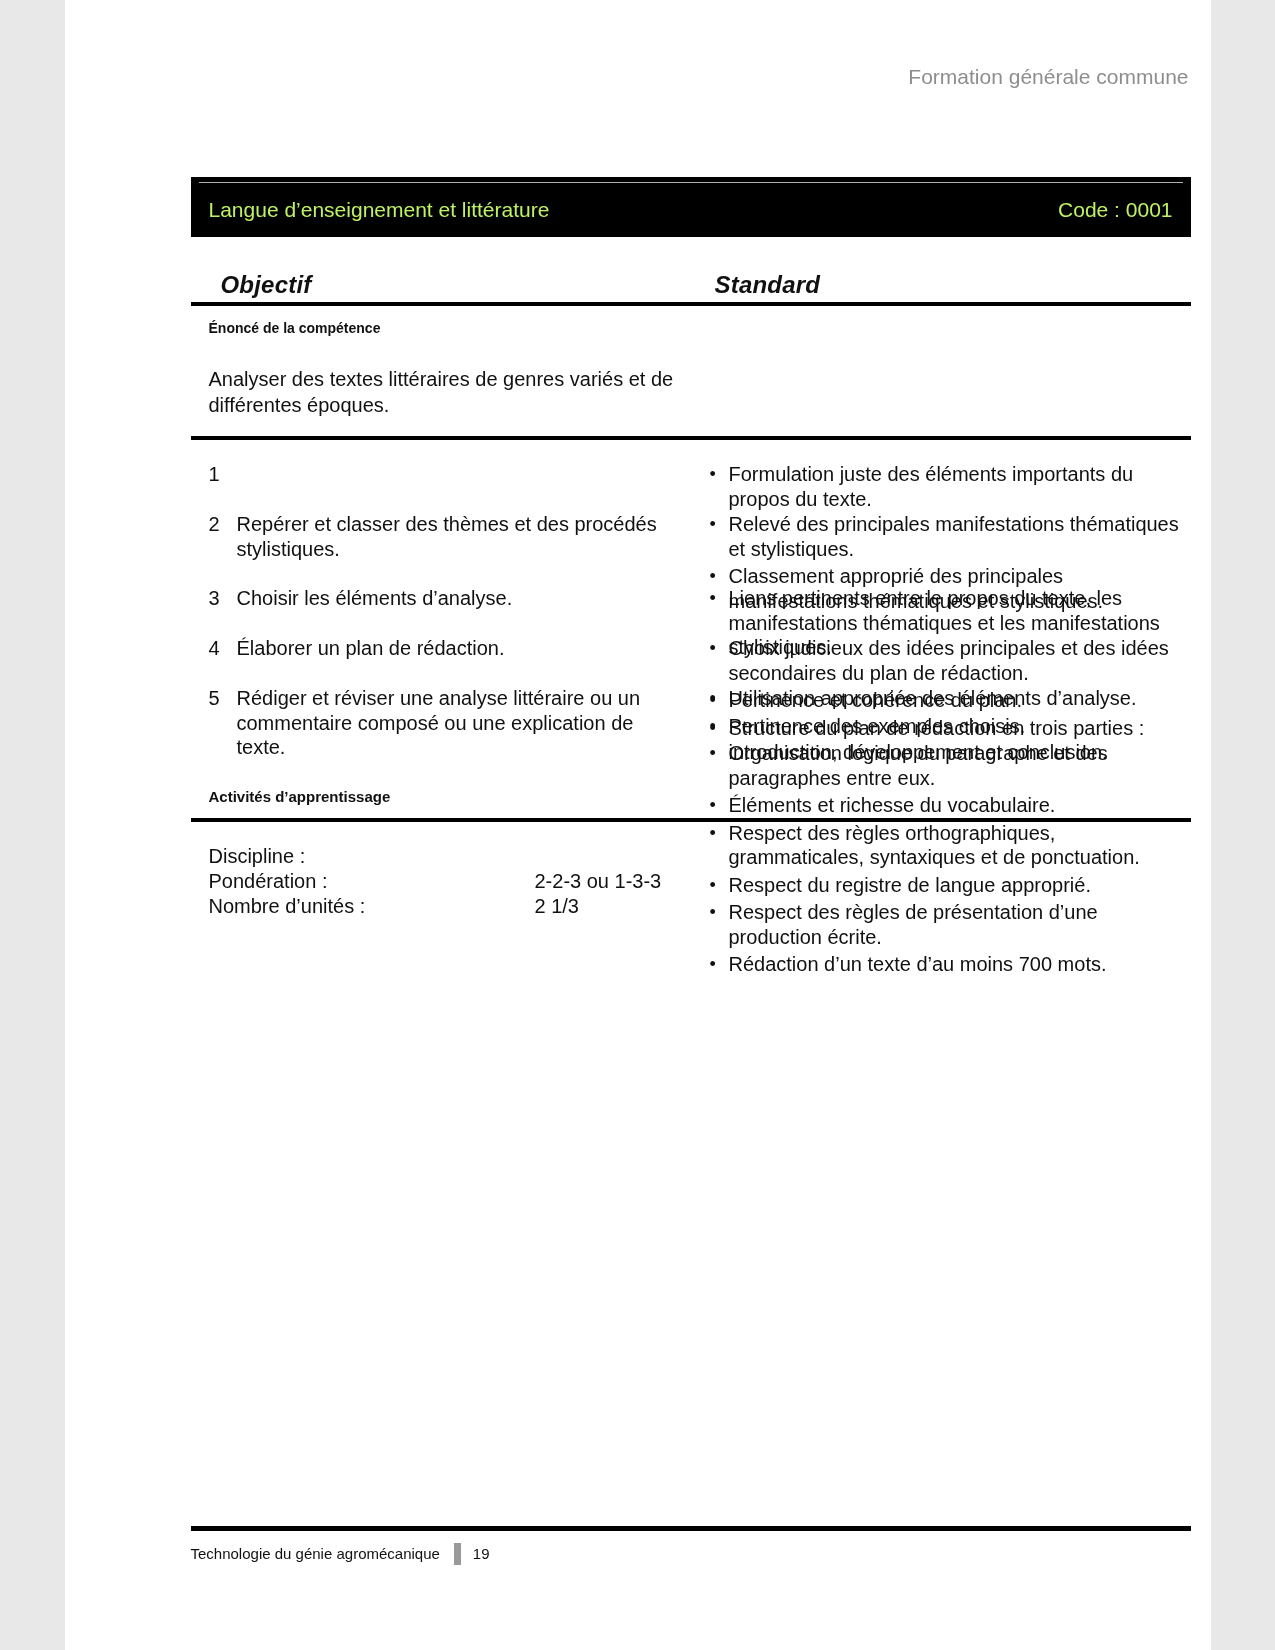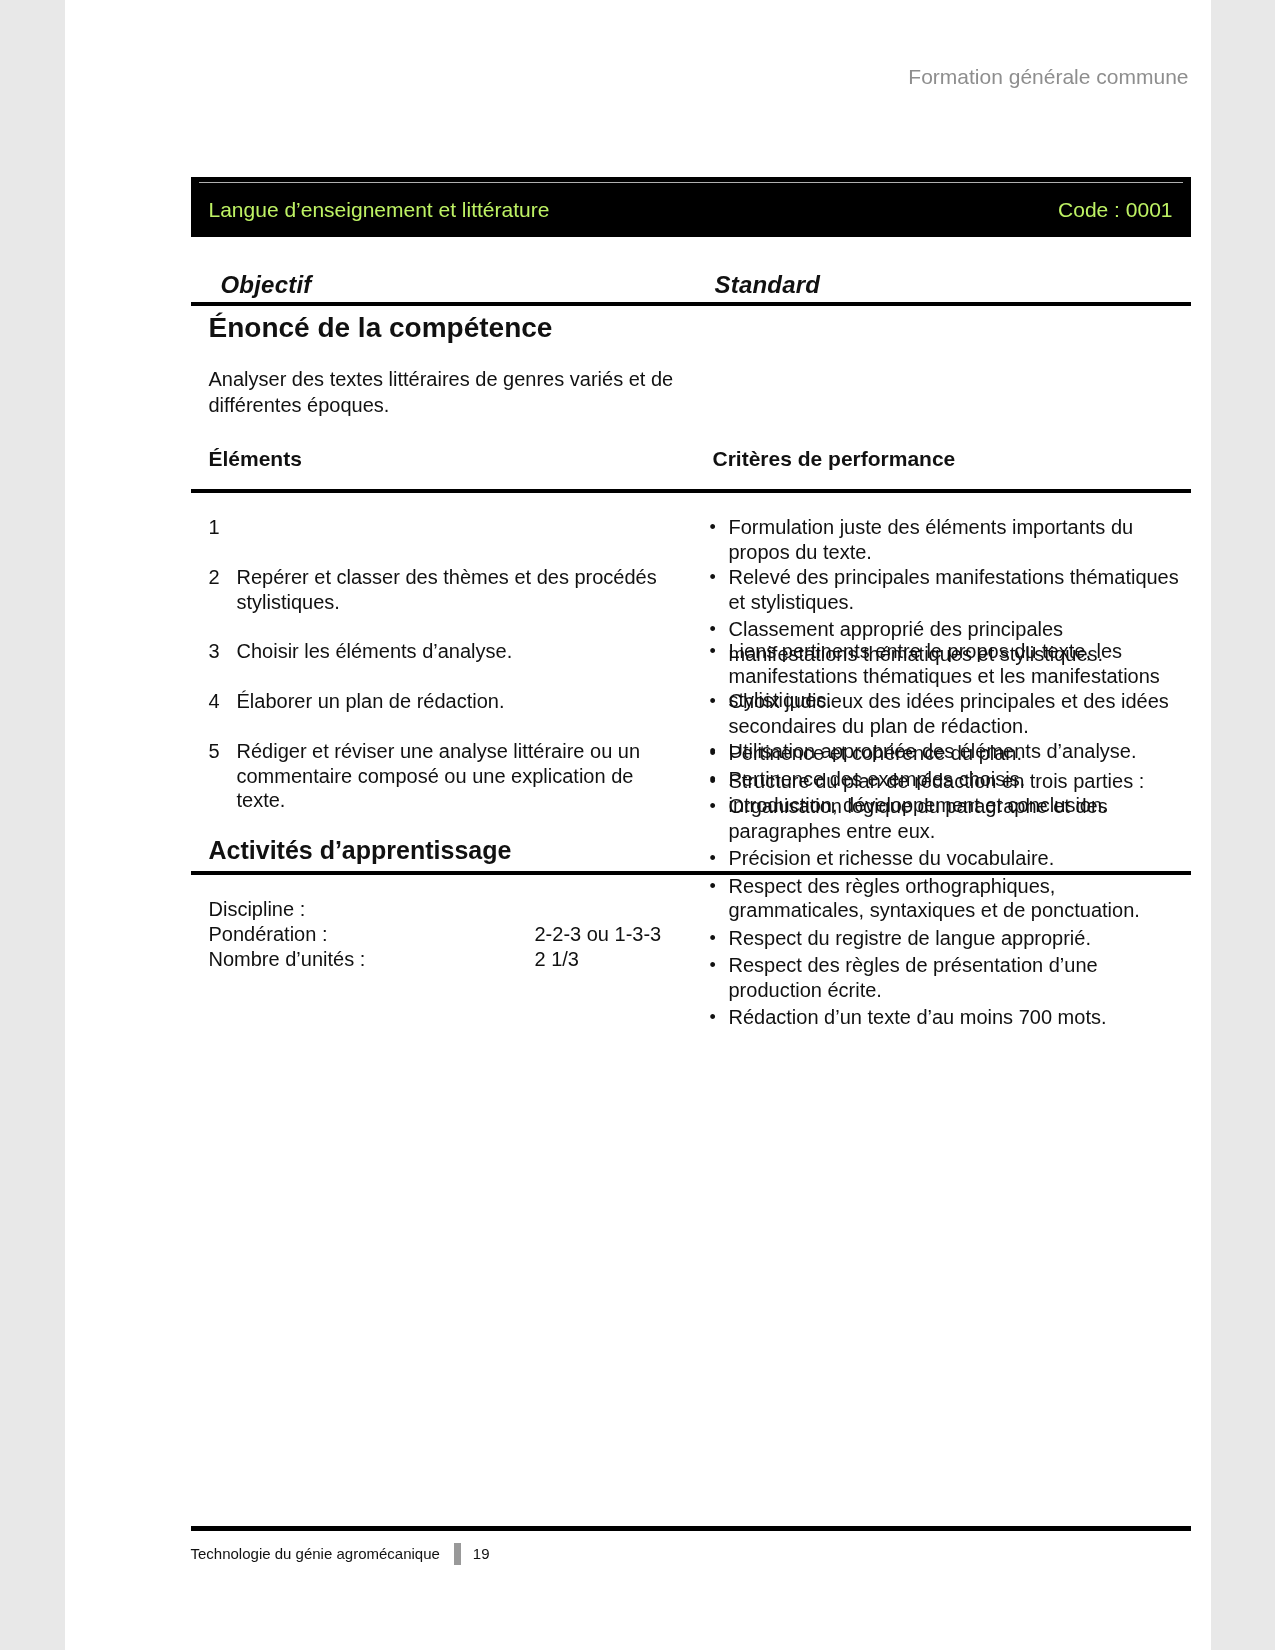--- a/index.html
+++ b/index.html
@@ -44,21 +44,21 @@
     letter-spacing:0.2px;
   }
   .obj { position:absolute; left:30px; }
   .std { position:absolute; left:524px; }
 
   .rule { height:4px; background:#000000; }
   .rule.below-objstd { margin-top:4px; }
 
   .enonce-heading {
     margin-top:10px; margin-left:18px;
-    font-size:28px; font-weight:bold; line-height:24px;
+    font-size:14px; font-weight:bold; line-height:24px;
   }
   .enonce-text {
     margin:26px 0 0 18px;
     width:490px;
     font-size:20px; line-height:26px;
   }
 
   .col-headers { position:relative; margin-top:29px; height:24px; }
   .col-headers span {
     font-size:21px; font-weight:bold; line-height:24px;
@@ -85,21 +85,21 @@
     flex:0 0 19px;
     font-size:18px; line-height:24.5px;
   }
   .bullet-text {
     flex:1 1 auto;
     font-size:20px; line-height:24.5px;
   }
 
   .activites-heading {
     margin-top:20px; margin-left:18px;
-    font-size:25px; font-weight:bold; line-height:24px;
+    font-size:15px; font-weight:bold; line-height:24px;
   }
   .rule.below-activites { margin-top:9px; }
 
   .fields { margin-top:22px; margin-left:18px; }
   .field-row { display:flex; font-size:20px; line-height:25px;gap:40px; }
   .field-label { flex:0 0 286px; }
   .field-value { flex:1 1 auto; }
 
   .footer { position:absolute; left:126px; top:1526px; width:1000px; }
   .footer-rule { height:5px; background:#000000; }
@@ -129,24 +129,20 @@
 
     <div class="obj-std-row">
       <span class="head-italic obj">Objectif</span>
       <span class="head-italic std">Standard</span>
     </div>
     <div class="rule below-objstd"></div>
 
     <div class="enonce-heading">Énoncé de la compétence</div>
     <p class="enonce-text">Analyser des textes littéraires de genres variés et de différentes époques.</p>
 
-    <div class="col-headers">
-      <span class="col-left-h">Éléments</span>
-      <span class="col-right-h">Critères de performance</span>
-    </div>
     <div class="rule below-cols"></div>
 
     <div class="rows" id="rows">
   <div class="row">
     <span class="row-num">1</span>
     <div class="row-criteria">
   <div class="bullet-item">
     <span class="bullet-marker">•</span>
     <span class="bullet-text">Formulation juste des éléments importants du propos du texte.</span>
   </div>
@@ -215,21 +211,21 @@
     <span class="bullet-text">Pertinence des exemples choisis.</span>
   </div>
 
   <div class="bullet-item">
     <span class="bullet-marker">•</span>
     <span class="bullet-text">Organisation logique du paragraphe et des paragraphes entre eux.</span>
   </div>
 
   <div class="bullet-item">
     <span class="bullet-marker">•</span>
-    <span class="bullet-text">Précision et richesse du vocabulaire.</span>
+    <span class="bullet-text">Éléments et richesse du vocabulaire.</span>
   </div>
 
   <div class="bullet-item">
     <span class="bullet-marker">•</span>
     <span class="bullet-text">Respect des règles orthographiques, grammaticales, syntaxiques et de ponctuation.</span>
   </div>
 
   <div class="bullet-item">
     <span class="bullet-marker">•</span>
     <span class="bullet-text">Respect du registre de langue approprié.</span>

